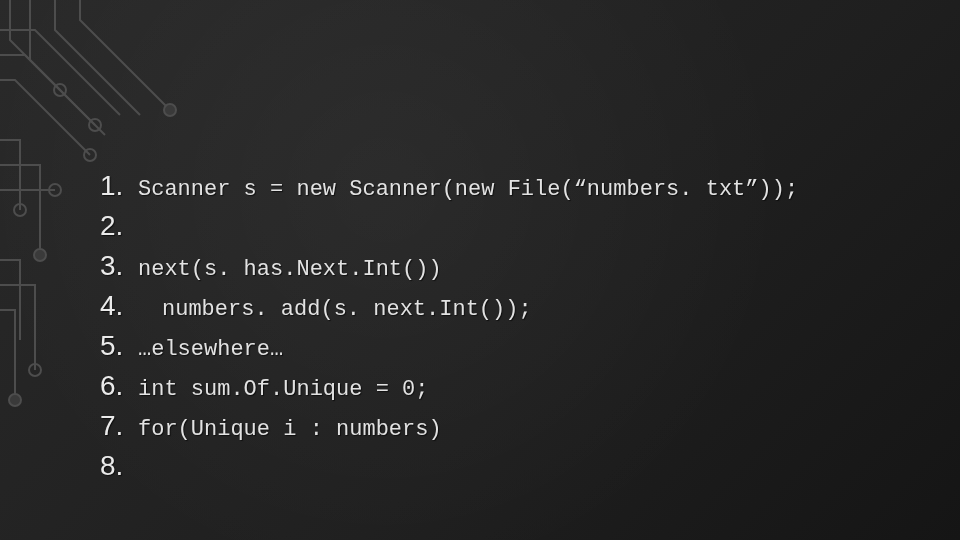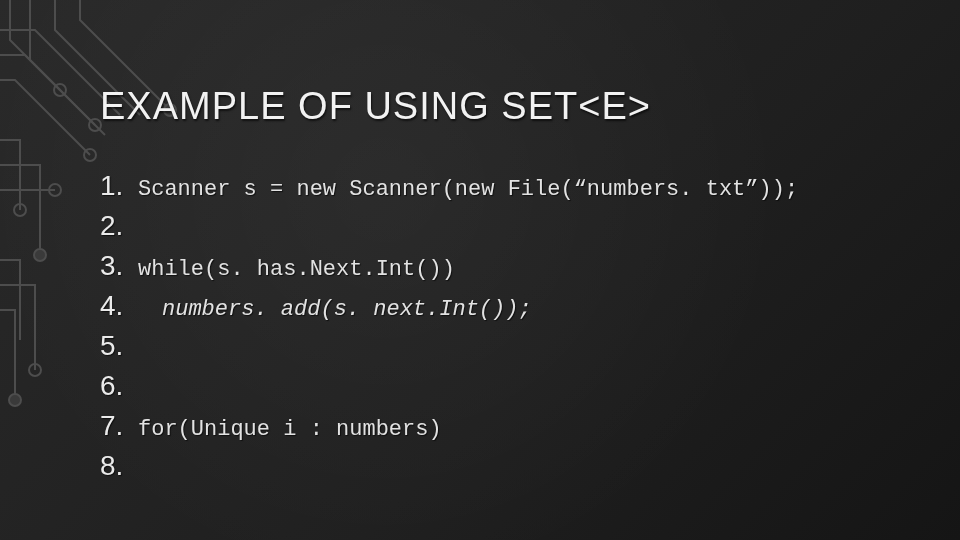--- a/index.html
+++ b/index.html
@@ -76,21 +76,21 @@
     font-family: Arial, Helvetica, sans-serif;
     font-size: 28px;
     min-width: 38px;
     color: #eaeaea;
   }
   .ct {
     font-family: "Courier New", Courier, monospace;
     font-size: 22px;
     color: #e2e2e2;
   }
-  .ct.indent { padding-left: 24px; font-style: italic; }
+  .ct.indent { padding-left: 24px; }
 </style>
 </head>
 <body>
 
 <div class="slide">
 
   <svg class="circuit" viewBox="0 0 280 420">
 
     <polyline points="10,0 10,40 60,90"></polyline>
     <circle cx="60" cy="90" r="6"></circle>
@@ -111,43 +111,44 @@
     <polyline points="0,190 55,190"></polyline>
     <circle cx="55" cy="190" r="6"></circle>
 
     <polyline points="0,260 20,260 20,340"></polyline>
     <polyline points="0,285 35,285 35,370"></polyline>
     <circle cx="35" cy="370" r="6"></circle>
     <polyline points="0,310 15,310 15,400"></polyline>
     <circle cx="15" cy="400" r="6" class="solid"></circle>
   </svg>
 
-  <h1 class="title">EXAMPLE OF USING SET&lt;E&gt;</h1>
 
   <div class="code">
     <div class="code-line">
       <span class="ln">1.</span>
       <span class="ct">Scanner s = new Scanner(new File(“numbers. txt”));</span>
     </div>
     <div class="code-line">
       <span class="ln">2.</span>
     </div>
     <div class="code-line">
       <span class="ln">3.</span>
-      <span class="ct">while(s. has.Next.Int())</span>
+      <span class="ct">next(s. has.Next.Int())</span>
     </div>
     <div class="code-line">
       <span class="ln">4.</span>
       <span class="ct indent">numbers. add(s. next.Int());</span>
     </div>
     <div class="code-line">
       <span class="ln">5.</span>
+      <span class="ct">…elsewhere…</span>
     </div>
     <div class="code-line">
       <span class="ln">6.</span>
+      <span class="ct">int sum.Of.Unique = 0;</span>
     </div>
     <div class="code-line">
       <span class="ln">7.</span>
       <span class="ct">for(Unique i : numbers)</span>
     </div>
     <div class="code-line">
       <span class="ln">8.</span>
     </div>
   </div>
 

